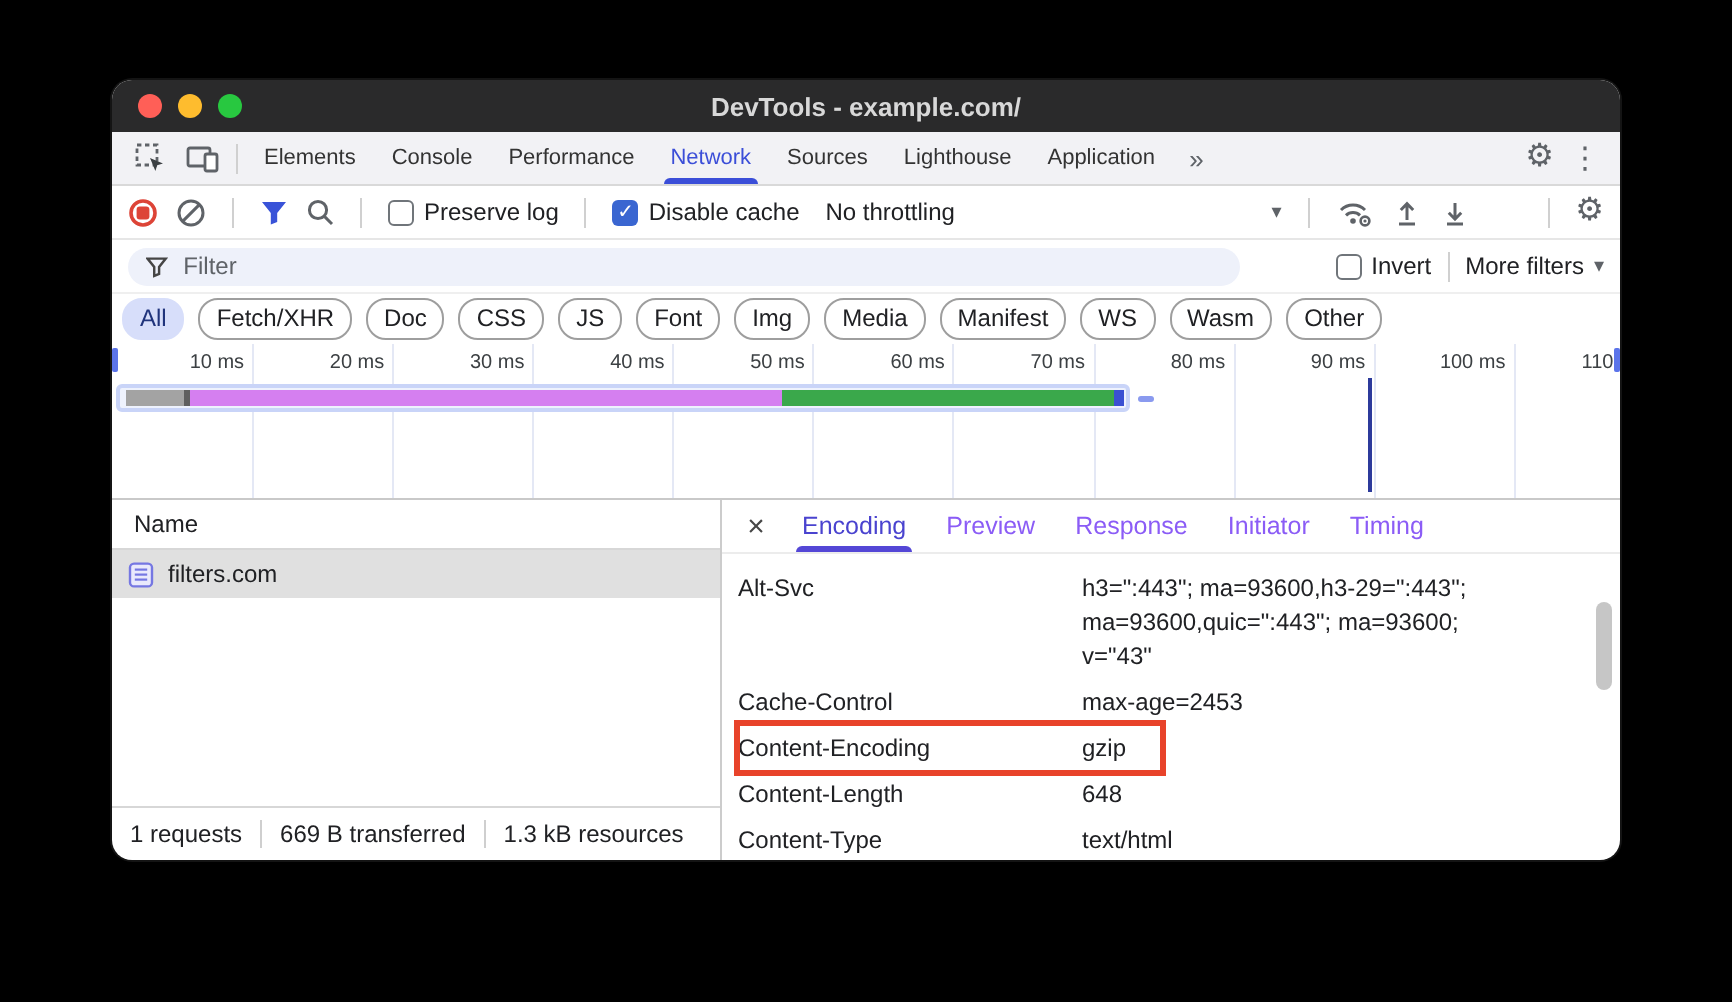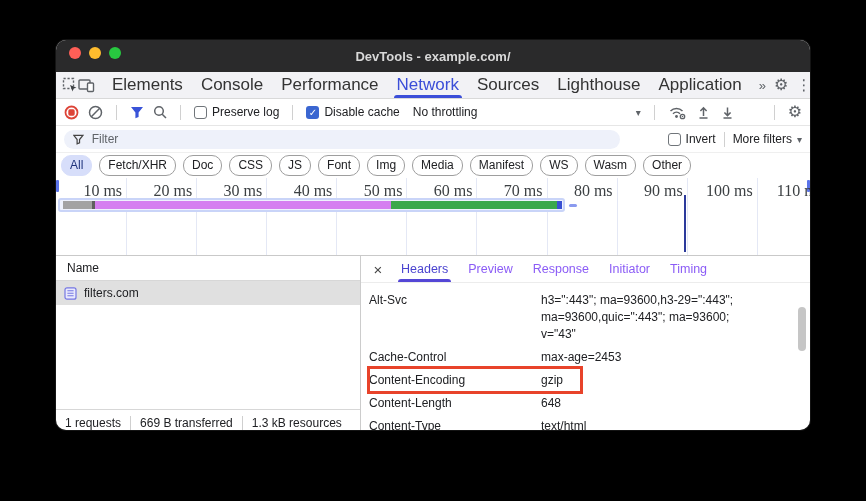--- a/index.html
+++ b/index.html
@@ -1,29 +1,29 @@
 <!DOCTYPE html>
 <html><head>
 <meta charset="utf-8">
 <style>
   html,body{margin:0;padding:0;background:#000;width:866px;height:501px;overflow:hidden;
     font-family:"Liberation Sans",sans-serif;-webkit-font-smoothing:antialiased;}
   *{box-sizing:border-box;}
   .window{position:absolute;left:56px;top:40px;width:754px;height:390px;border-radius:10px;
     overflow:hidden;background:#fff;font-size:12px;color:#202124;box-shadow:0 0 0 1px rgba(255,255,255,.08);}
   
-  .titlebar{height:32px;background:#2a2a2b;position:relative;display:flex;align-items:center;justify-content:center;}
+  .titlebar{height:26px;background:#2a2a2b;position:relative;display:flex;align-items:center;justify-content:center;}
   .titlebar .title{color:#d8d8d8;font-weight:bold;font-size:13px;}
   .lights{position:absolute;left:13px;top:7px;display:flex;gap:8px;}
   .light{width:12px;height:12px;border-radius:50%;}
   
   .tabstrip{height:27px;background:#f2f2f5;border-bottom:1px solid #d9d9d9;display:flex;align-items:stretch;padding:0 6px;}
   .tabstrip .iconbtn{display:flex;align-items:center;justify-content:center;width:26px;}
   .vdiv{width:1px;background:#d0d0d0;height:15px;align-self:center;margin:0 4px;}
-  .tab{display:flex;align-items:center;padding:0 9px;position:relative;color:#333;cursor:default;font-size:17px;}
+  .tab{display:flex;align-items:center;padding:0 9px;position:relative;color:#333;cursor:default;font-size:11px;}
   .tab.selected{color:#3b4ed8;font-weight:500;}
   .tab.selected::after{content:"";position:absolute;left:6px;right:6px;bottom:0;height:3px;background:#3b4ed8;border-radius:3px 3px 0 0;}
   .more-tabs{display:flex;align-items:center;padding:0 8px;color:#5f6368;font-size:13px;}
   .strip-right{margin-left:auto;display:flex;align-items:center;gap:4px;}
   .gear{font-size:16px;color:#5f6368;line-height:1;}
   .kebab{font-size:15px;color:#5f6368;padding:0 4px;}
   
   .toolbar{height:27px;background:#fff;border-bottom:1px solid #e6e6e6;display:flex;align-items:center;padding:0 8px;gap:9px;}
   .toolbar svg{display:block;}
   .chk{display:flex;align-items:center;gap:5px;}
@@ -38,21 +38,21 @@
     font-family:"Liberation Sans",sans-serif;color:#202124;}
   .filterpill input::placeholder{color:#5f6368;}
   .filter-right{margin-left:auto;display:flex;align-items:center;gap:4px;}
   
   .pillsrow{height:25px;display:flex;align-items:center;gap:7px;padding:0 5px;}
   .pill{border:1px solid #9e9e9e;border-radius:10px;padding:2.5px 8px;line-height:1.1;color:#202124;background:#fff;}
   .pill.selected{border-color:#d7defa;background:#d7defa;color:#20347c;font-weight:500;}
   
   .timeline{position:relative;height:78px;border-bottom:1px solid #c9c9c9;overflow:hidden;background:#fff;}
   .gridline{position:absolute;top:0;bottom:0;width:1px;background:#e4e8f5;}
-  .tick-label{position:absolute;top:4px;width:54px;text-align:right;font-size:16px;color:#3c4043;font-family:Liberation Serif, serif;}
+  .tick-label{position:absolute;top:4px;width:54px;text-align:right;font-size:10px;color:#3c4043;}
   .bar-outline{position:absolute;top:20px;height:14px;border:2px solid #c9d4f8;border-radius:3px;background:#eef2fd;}
   .bar-seg{position:absolute;top:23px;height:8px;}
   .bar-trailer{position:absolute;top:26px;height:3px;border-radius:2px;}
   .marker{position:absolute;top:17px;bottom:3px;width:2px;}
   .handle{position:absolute;top:2px;width:3px;height:12px;background:#5b74ea;border-radius:1px;}
   
   .content{display:flex;height:180px;}
   .leftpanel{width:305px;border-right:1px solid #ccc;display:flex;flex-direction:column;}
   .namehdr{height:25px;border-bottom:1px solid #d7d7d7;display:flex;align-items:center;padding-left:11px;}
   .reqrows{flex:1;}
@@ -253,21 +253,21 @@
         <span class="sep"></span>
         <span>669 B transferred</span>
         <span class="sep"></span>
         <span>1.3 kB resources</span>
       </div>
     </div>
 
     <div class="rightpanel">
       <div class="dtabs">
         <div class="closex">×</div>
-        <div class="dtab selected">Headers</div>
+        <div class="dtab selected">Encoding</div>
         <div class="dtab">Preview</div>
         <div class="dtab">Response</div>
         <div class="dtab">Initiator</div>
         <div class="dtab">Timing</div>
       </div>
       <div class="dcontent">
         <div class="hrow">
           <div class="hname">Alt-Svc</div>
           <div class="hval">h3=":443"; ma=93600,h3-29=":443"; ma=93600,quic=":443"; ma=93600; v="43"</div>
         </div>

